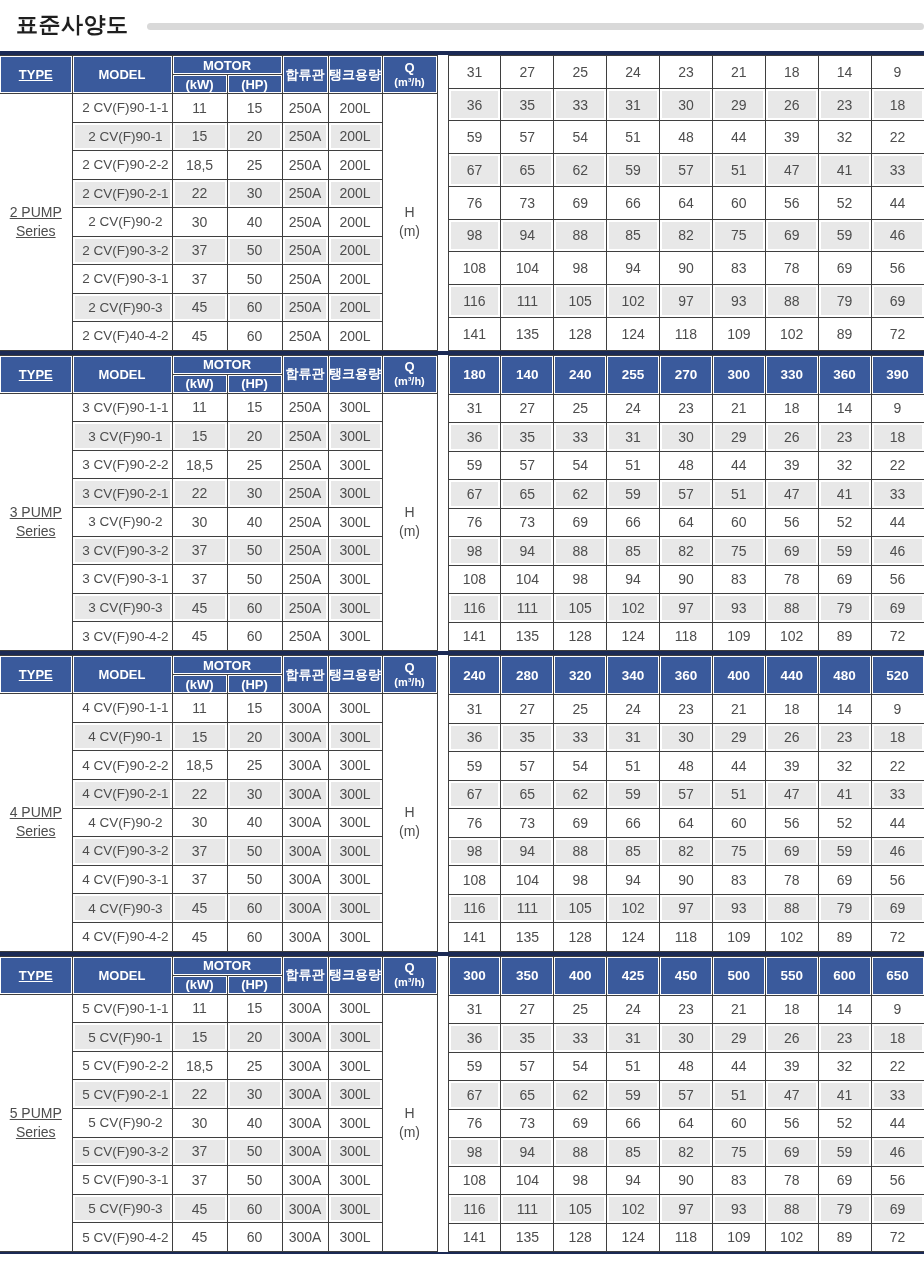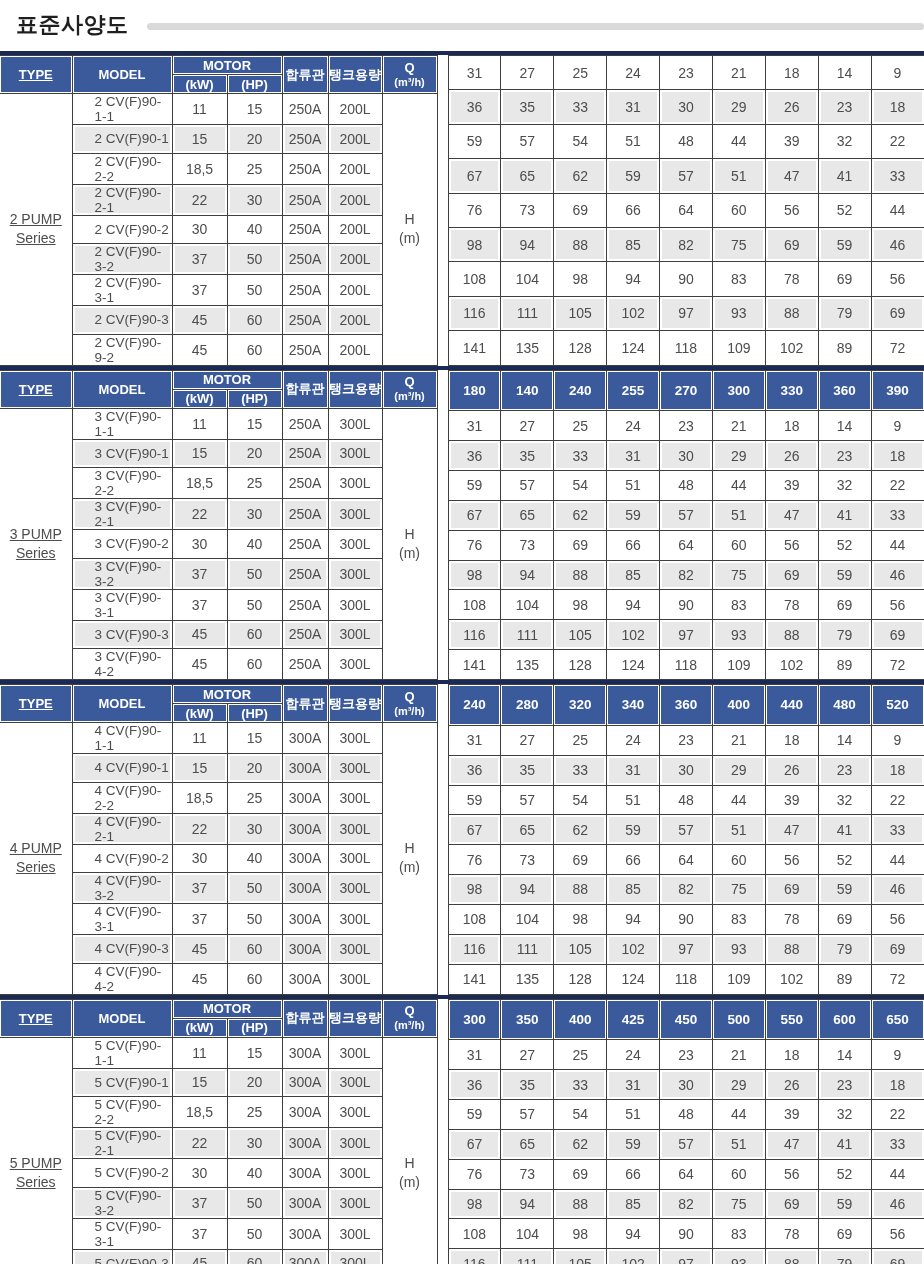--- a/index.html
+++ b/index.html
@@ -21,21 +21,21 @@
   .hr1 th,.hr2 th{height:18px;}
   .hrR th{height:38px;font-size:13.5px;}
   .qh{line-height:1.15;}
   .qh .sm{font-size:11px;font-weight:bold;}
   .sub{font-size:13px;}
   .kr{font-size:13px;}
   .dr td{height:27.5px;}
   .dcell{background:#ffffff;color:var(--text-grey,#4d4d4d);font-size:14px;text-align:center;
          border:1px solid var(--grid-border,#3f3f3f);padding:0;}
   .dr.alt .dcell{background:var(--row-alt,#e8e8e8);box-shadow:inset 0 0 0 2px #ffffff;}
-  .model{text-align:left;padding-left:22px;font-size:13.5px;}
+  .model{text-align:center;padding-left:7px;font-size:13.5px;}
   .side{background:#ffffff;border:1px solid var(--grid-border,#3f3f3f);color:var(--text-grey,#4d4d4d);
         font-size:14px;text-align:center;line-height:1.35;padding:0;}
   .noL{border-left:none;text-decoration:underline;}
   .bottom-line{height:2px;background:var(--navy,#1b2a55);}
 </style>
 </head>
 <body>
 
 <div class="page">
   <div class="title-row">
@@ -130,21 +130,21 @@
                 <td class="dcell">200L</td>
               </tr>
               <tr class="dr alt">
                 <td class="dcell model">2 CV(F)90-3</td>
                 <td class="dcell">45</td>
                 <td class="dcell">60</td>
                 <td class="dcell">250A</td>
                 <td class="dcell">200L</td>
               </tr>
               <tr class="dr">
-                <td class="dcell model">2 CV(F)90-9-2</td>
+                <td class="dcell model">2 CV(F)40-4-2</td>
                 <td class="dcell">45</td>
                 <td class="dcell">60</td>
                 <td class="dcell">250A</td>
                 <td class="dcell">200L</td>
               </tr>
             </tbody>
           </table>
           <div class="gapcol"></div>
           <table class="tbl rtbl">
             <tbody>

